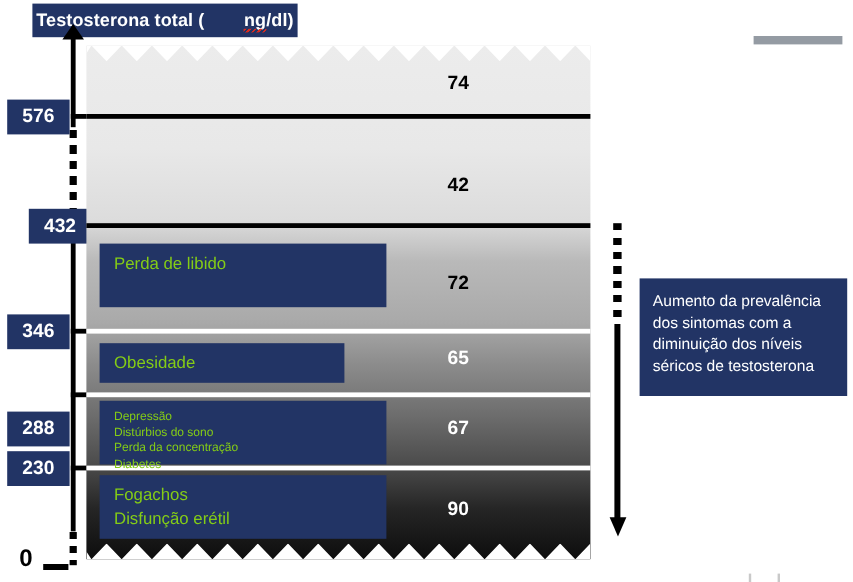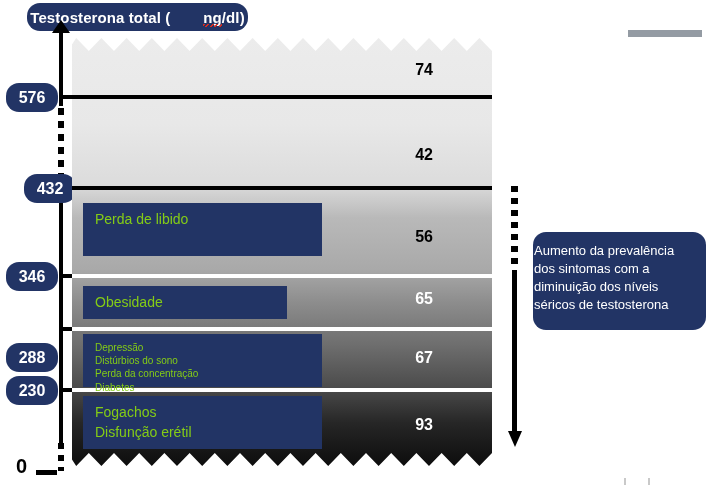--- a/index.html
+++ b/index.html
@@ -11,21 +11,20 @@
     position:relative;
   }
   #stage{position:absolute;left:0;top:0;width:711px;height:485px;}
 
   
   .navybox{
     background:#223465;
     color:#ffffff;
     box-sizing:border-box;
     position:absolute;
-    border-radius:13px;
   }
   #title-box{
     left:27px;top:3px;width:221px;height:28px;
     display:flex;align-items:center;justify-content:center;
     font-size:15px;font-weight:bold;letter-spacing:.1px;
   }
   #title-box .sp{position:relative;display:inline-block;margin-left:33px;}
   #title-box .sp::after{
     content:"";position:absolute;left:0;right:0;bottom:-1px;height:3px;
     background:
@@ -120,21 +119,21 @@
   .sep-black{height:4px;background:#000;}
   .sep-white{height:4px;background:#fff;}
 
   
   #patients-header{
     position:absolute;left:371px;top:18px;width:140px;
     font-size:15px;font-weight:bold;color:#000;text-align:left;
   }
   .pnum{
     position:absolute;left:373px;width:60px;
-    font-size:16px;font-weight:bold;text-align:right;
+    font-size:16px;font-weight:bold;text-align:left;
   }
   .pnum.dark{color:#000;}
   .pnum.light{color:#ffffff;}
 
   
   .symbox{
     position:absolute;left:83px;
     background:#223465;color:#84cc16;
     box-sizing:border-box;
     padding:7px 12px;
@@ -152,21 +151,21 @@
   #arrow-stem{
     position:absolute;left:4px;top:84px;width:5px;height:164px;background:#000;
   }
   #arrow-head{
     position:absolute;left:0px;top:245px;width:0;height:0;
     border-left:7px solid transparent;border-right:7px solid transparent;
     border-top:16px solid #000;
   }
   #annotation{
     left:533px;top:232px;width:173px;height:98px;
-    padding:10px 1px;
+    padding:10px 11px;
     font-size:13px;line-height:1.38;
   }
   #annotation .line{white-space:nowrap;}
 
   
   #gray-bar{
     position:absolute;left:628px;top:30px;width:74px;height:7px;
     background:#949ba3;
   }
   #corner-mark{
@@ -211,24 +210,24 @@
   <div class="zig" id="zig-bottom"></div>
 
   <div class="sep sep-black" style="top:95px;"></div>
   <div class="sep sep-black" style="top:186px;"></div>
   <div class="sep sep-white" style="top:274px;"></div>
   <div class="sep sep-white" style="top:327px;"></div>
   <div class="sep sep-white" style="top:388px;"></div>
 
   <div class="pnum dark" style="top:61px;">74</div>
   <div class="pnum dark" style="top:146px;">42</div>
-  <div class="pnum dark" style="top:228px;">56</div>
+  <div class="pnum dark" style="top:228px;">72</div>
   <div class="pnum light" style="top:290px;">65</div>
   <div class="pnum light" style="top:349px;">67</div>
-  <div class="pnum light" style="top:416px;">93</div>
+  <div class="pnum light" style="top:416px;">90</div>
 
   <div class="symbox" style="top:203px;width:239px;height:53px;">
     <span class="line">Perda de libido</span>
   </div>
 
   <div class="symbox" style="top:286px;width:204px;height:33px;">
     <span class="line">Obesidade</span>
   </div>
 
   <div class="symbox" style="top:396px;width:239px;height:53px;">

